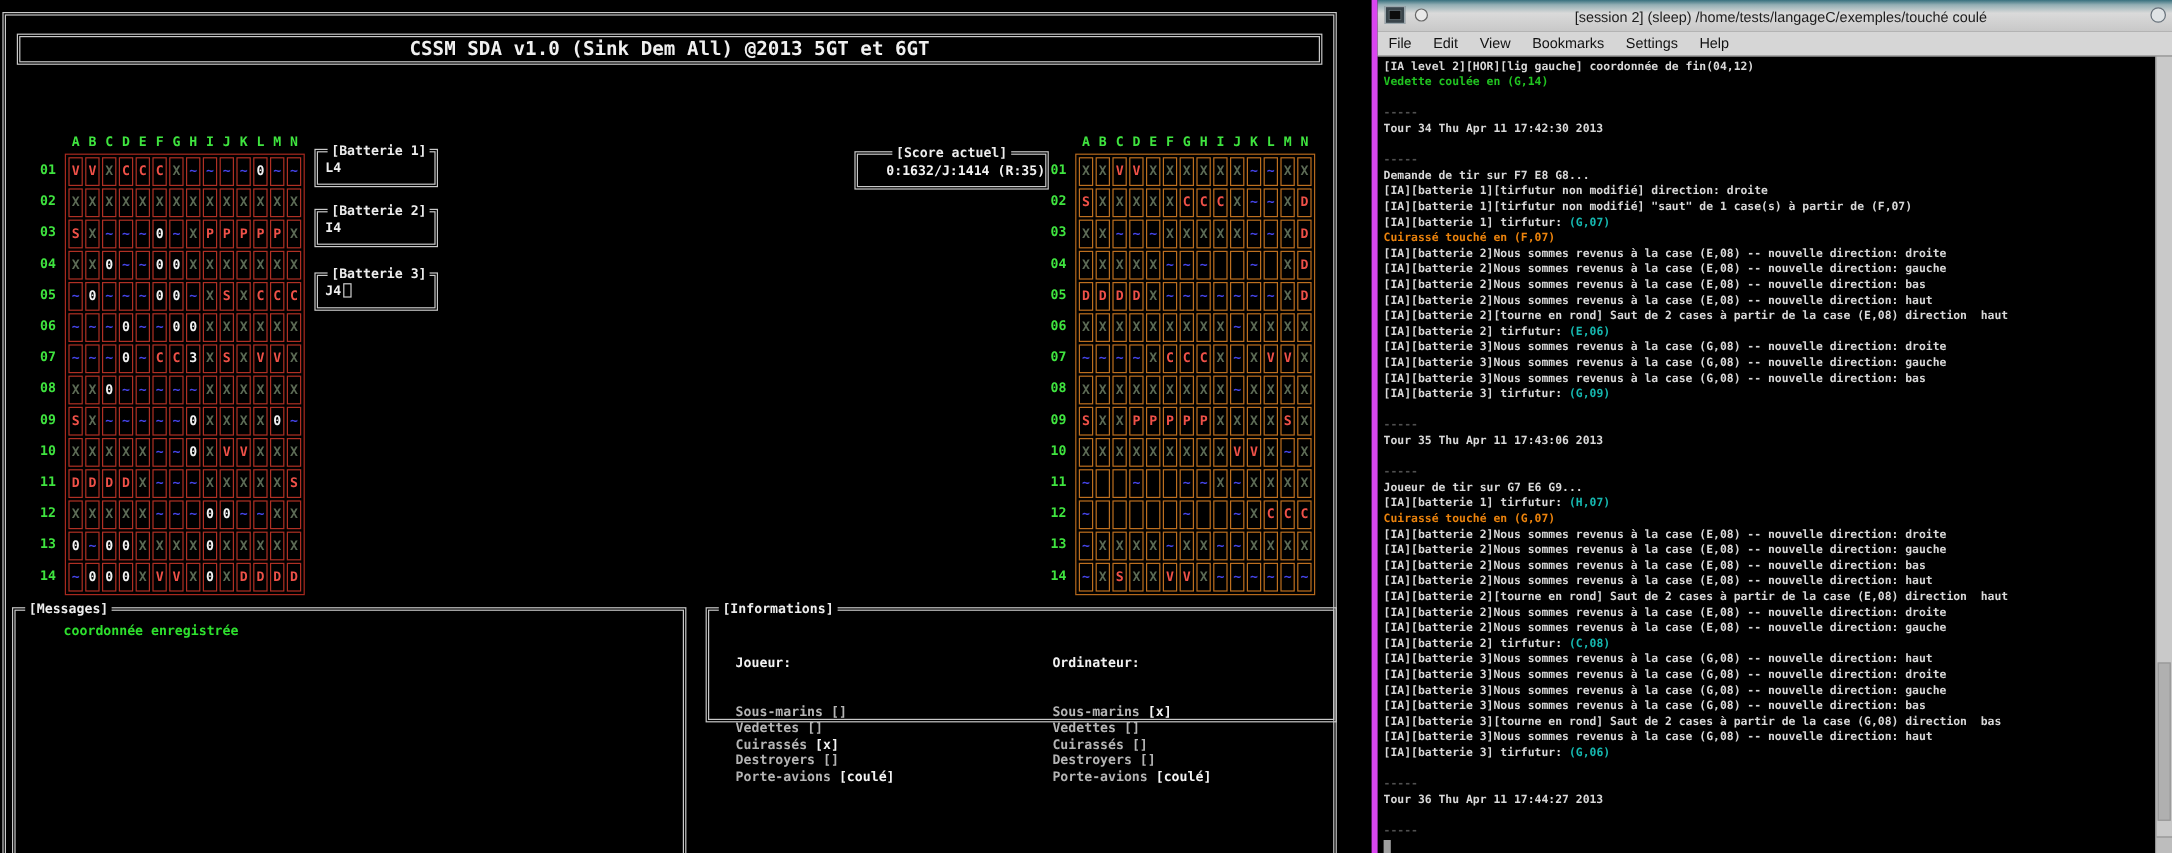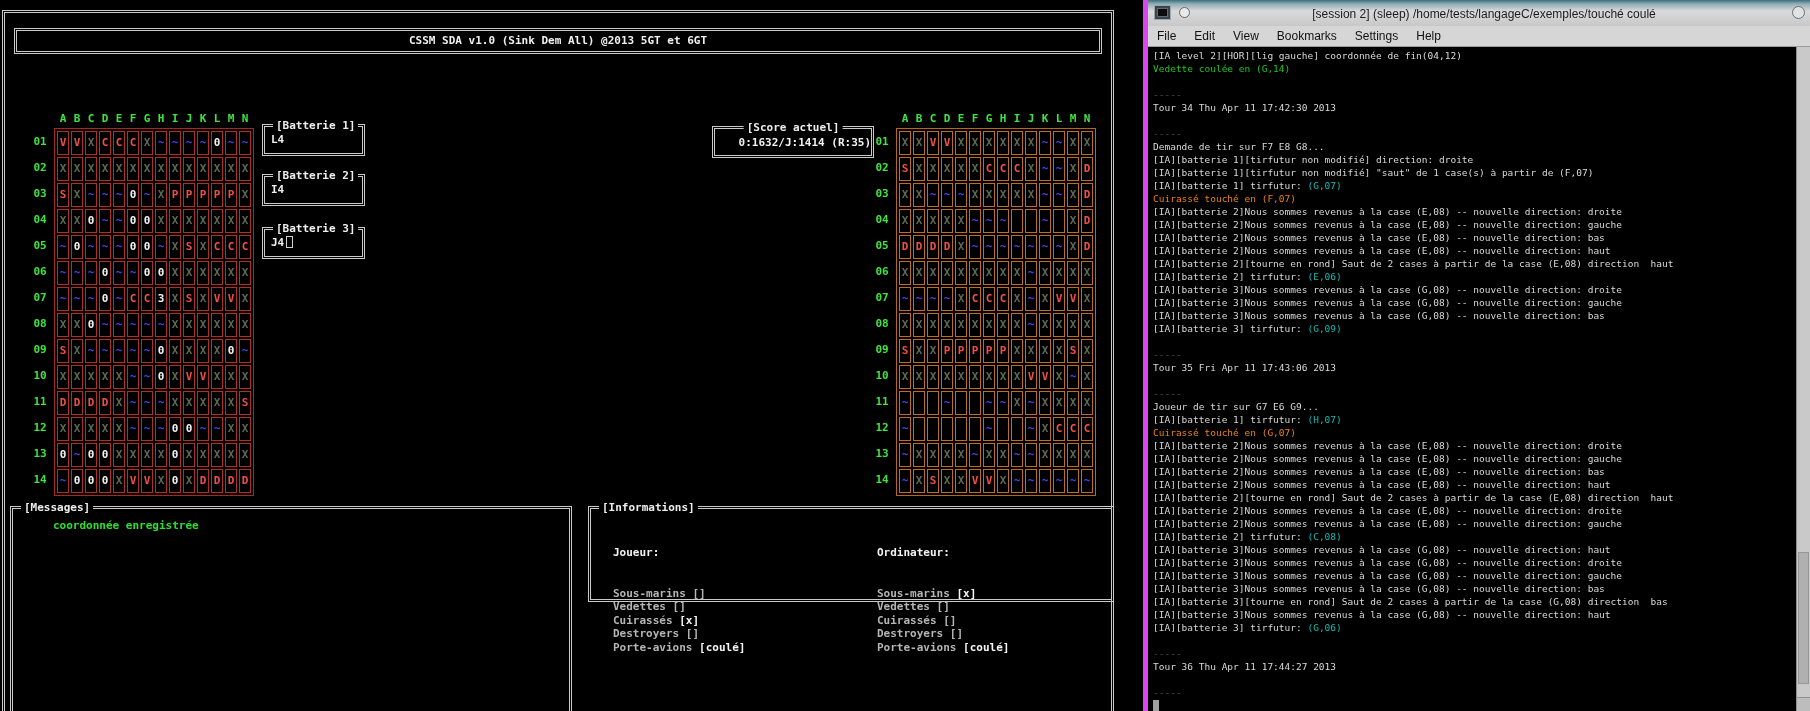--- a/index.html
+++ b/index.html
@@ -4,21 +4,21 @@
 <style>
 *{margin:0;padding:0;box-sizing:border-box}
 html,body{background:#000}
 body{width:1810px;height:711px;overflow:hidden;position:relative;font-family:"DejaVu Sans Mono",monospace}
 #root{position:absolute;left:0;top:0;width:1810px;height:711px;background:#000}
 
 
 .game{position:absolute;left:0;top:0;width:1143px;height:711px;color:#d8d8d8;font-weight:bold}
 .dbl{border:3px double #c9c9c9;position:absolute}
 .outer-frame{left:2px;top:10px;width:1112px;height:708px}
-.title-box{left:14px;top:28px;width:1088px;height:26px;text-align:center;font-size:11px;color:#f0f0f0;line-height:19px}
+.title-box{left:14px;top:28px;width:1088px;height:26px;text-align:center;font-size:16px;color:#f0f0f0;line-height:19px}
 .blabel{position:absolute;top:-8px;left:8px;background:#000;padding:0 3px;font-size:11px;color:#ededed;white-space:nowrap}
 .blabel.center{left:50%;transform:translateX(-50%)}
 
 
 .grid{position:absolute;width:230px;height:390px}
 .grid.pg{left:32px;top:112px}
 .grid.cg{left:874px;top:112px}
 .ghead{position:absolute;left:25px;top:0;display:grid;grid-template-columns:repeat(14,12px);gap:2px;color:#3fe43f;font-size:11px;text-align:center}
 .glabels{position:absolute;left:0;top:18px;width:16px;text-align:center;color:#3fe43f;font-size:11px}
 .glabels div{height:24px;line-height:24px;margin-bottom:2px}
@@ -50,21 +50,21 @@
 .term{position:absolute;left:1143px;top:0;width:667px;height:711px;background:#000;border-left:5px solid #d946ef}
 .tbar{position:absolute;left:0;top:0;right:0;height:26px;background:linear-gradient(180deg,#38707e 0,#93aeb4 4px,#dadada 11px,#c8c8c8 100%)}
 .ttl{position:absolute;left:40px;right:30px;top:7px;text-align:center;font-family:"Liberation Sans",sans-serif;font-size:12px;color:#1c1c1c;white-space:nowrap;overflow:hidden}
 .titl-icon{position:absolute;left:6px;top:5px;width:17px;height:15px;background:#39444b;border:1px solid #9aa6ac}
 .titl-icon::after{content:"";position:absolute;left:2px;top:2px;right:2px;bottom:2px;background:#0c0c0c;border:1px solid #5e6b72}
 .pinbtn{position:absolute;left:31px;top:7px;width:11px;height:11px;border-radius:50%;background:#e9e9e9;border:1px solid #666}
 .rbtn{position:absolute;right:5px;top:6px;width:13px;height:13px;border-radius:50%;background:#dfe3e5;border:1px solid #66707a}
 .mbar{position:absolute;left:0;top:26px;right:0;height:21px;background:#d6d6d6;border-bottom:1px solid #9b9b9b;display:flex;align-items:center;font-family:"Liberation Sans",sans-serif;font-size:12px;color:#111}
 .mbar .mitem{padding:0 9px}
 .tbody{position:absolute;left:0;top:48px;right:14px;bottom:0;overflow:hidden;padding:1px 0 0 5px}
-.tline{height:13px;line-height:13px;font-size:9.5px;font-weight:normal;color:#d9d9d9;white-space:pre}
+.tline{height:13px;line-height:13px;font-size:9.5px;font-weight:bold;color:#d9d9d9;white-space:pre}
 .seg-d{color:#d9d9d9}
 .seg-g{color:#21c421}
 .seg-o{color:#ec830c}
 .seg-t{color:#16b8b0}
 .seg-m{color:#4f4f4f}
 .cursor{display:inline-block;width:6px;height:11px;background:#9f9f9f;margin-top:1px}
 .sbar{position:absolute;right:0;top:47px;bottom:0;width:14px;background:#c9c9c9;border-left:1px solid #8e8e8e}
 .sbar .thumb{position:absolute;left:1px;right:1px;top:76%;height:20%;background:#b0b0b0;border:1px solid #979797}
 .sbar .sbtn{position:absolute;left:0;right:0;bottom:0;height:14px;background:#bdbdbd;border-top:1px solid #929292}
 </style>
@@ -615,21 +615,21 @@
         <div class="tline"><span class="seg-d">[IA][batterie 2]Nous sommes revenus à la case (E,08) -- nouvelle direction: bas</span></div>
         <div class="tline"><span class="seg-d">[IA][batterie 2]Nous sommes revenus à la case (E,08) -- nouvelle direction: haut</span></div>
         <div class="tline"><span class="seg-d">[IA][batterie 2][tourne en rond] Saut de 2 cases à partir de la case (E,08) direction  haut</span></div>
         <div class="tline"><span class="seg-d">[IA][batterie 2] tirfutur: </span><span class="seg-t">(E,06)</span></div>
         <div class="tline"><span class="seg-d">[IA][batterie 3]Nous sommes revenus à la case (G,08) -- nouvelle direction: droite</span></div>
         <div class="tline"><span class="seg-d">[IA][batterie 3]Nous sommes revenus à la case (G,08) -- nouvelle direction: gauche</span></div>
         <div class="tline"><span class="seg-d">[IA][batterie 3]Nous sommes revenus à la case (G,08) -- nouvelle direction: bas</span></div>
         <div class="tline"><span class="seg-d">[IA][batterie 3] tirfutur: </span><span class="seg-t">(G,09)</span></div>
         <div class="tline">&nbsp;</div>
         <div class="tline"><span class="seg-m">-----</span></div>
-        <div class="tline"><span class="seg-d">Tour 35 Fri Apr 11 17:43:06 2013</span></div>
+        <div class="tline"><span class="seg-d">Tour 35 Thu Apr 11 17:43:06 2013</span></div>
         <div class="tline">&nbsp;</div>
         <div class="tline"><span class="seg-m">-----</span></div>
         <div class="tline"><span class="seg-d">Joueur de tir sur G7 E6 G9...</span></div>
         <div class="tline"><span class="seg-d">[IA][batterie 1] tirfutur: </span><span class="seg-t">(H,07)</span></div>
         <div class="tline"><span class="seg-o">Cuirassé touché en (G,07)</span></div>
         <div class="tline"><span class="seg-d">[IA][batterie 2]Nous sommes revenus à la case (E,08) -- nouvelle direction: droite</span></div>
         <div class="tline"><span class="seg-d">[IA][batterie 2]Nous sommes revenus à la case (E,08) -- nouvelle direction: gauche</span></div>
         <div class="tline"><span class="seg-d">[IA][batterie 2]Nous sommes revenus à la case (E,08) -- nouvelle direction: bas</span></div>
         <div class="tline"><span class="seg-d">[IA][batterie 2]Nous sommes revenus à la case (E,08) -- nouvelle direction: haut</span></div>
         <div class="tline"><span class="seg-d">[IA][batterie 2][tourne en rond] Saut de 2 cases à partir de la case (E,08) direction  haut</span></div>

